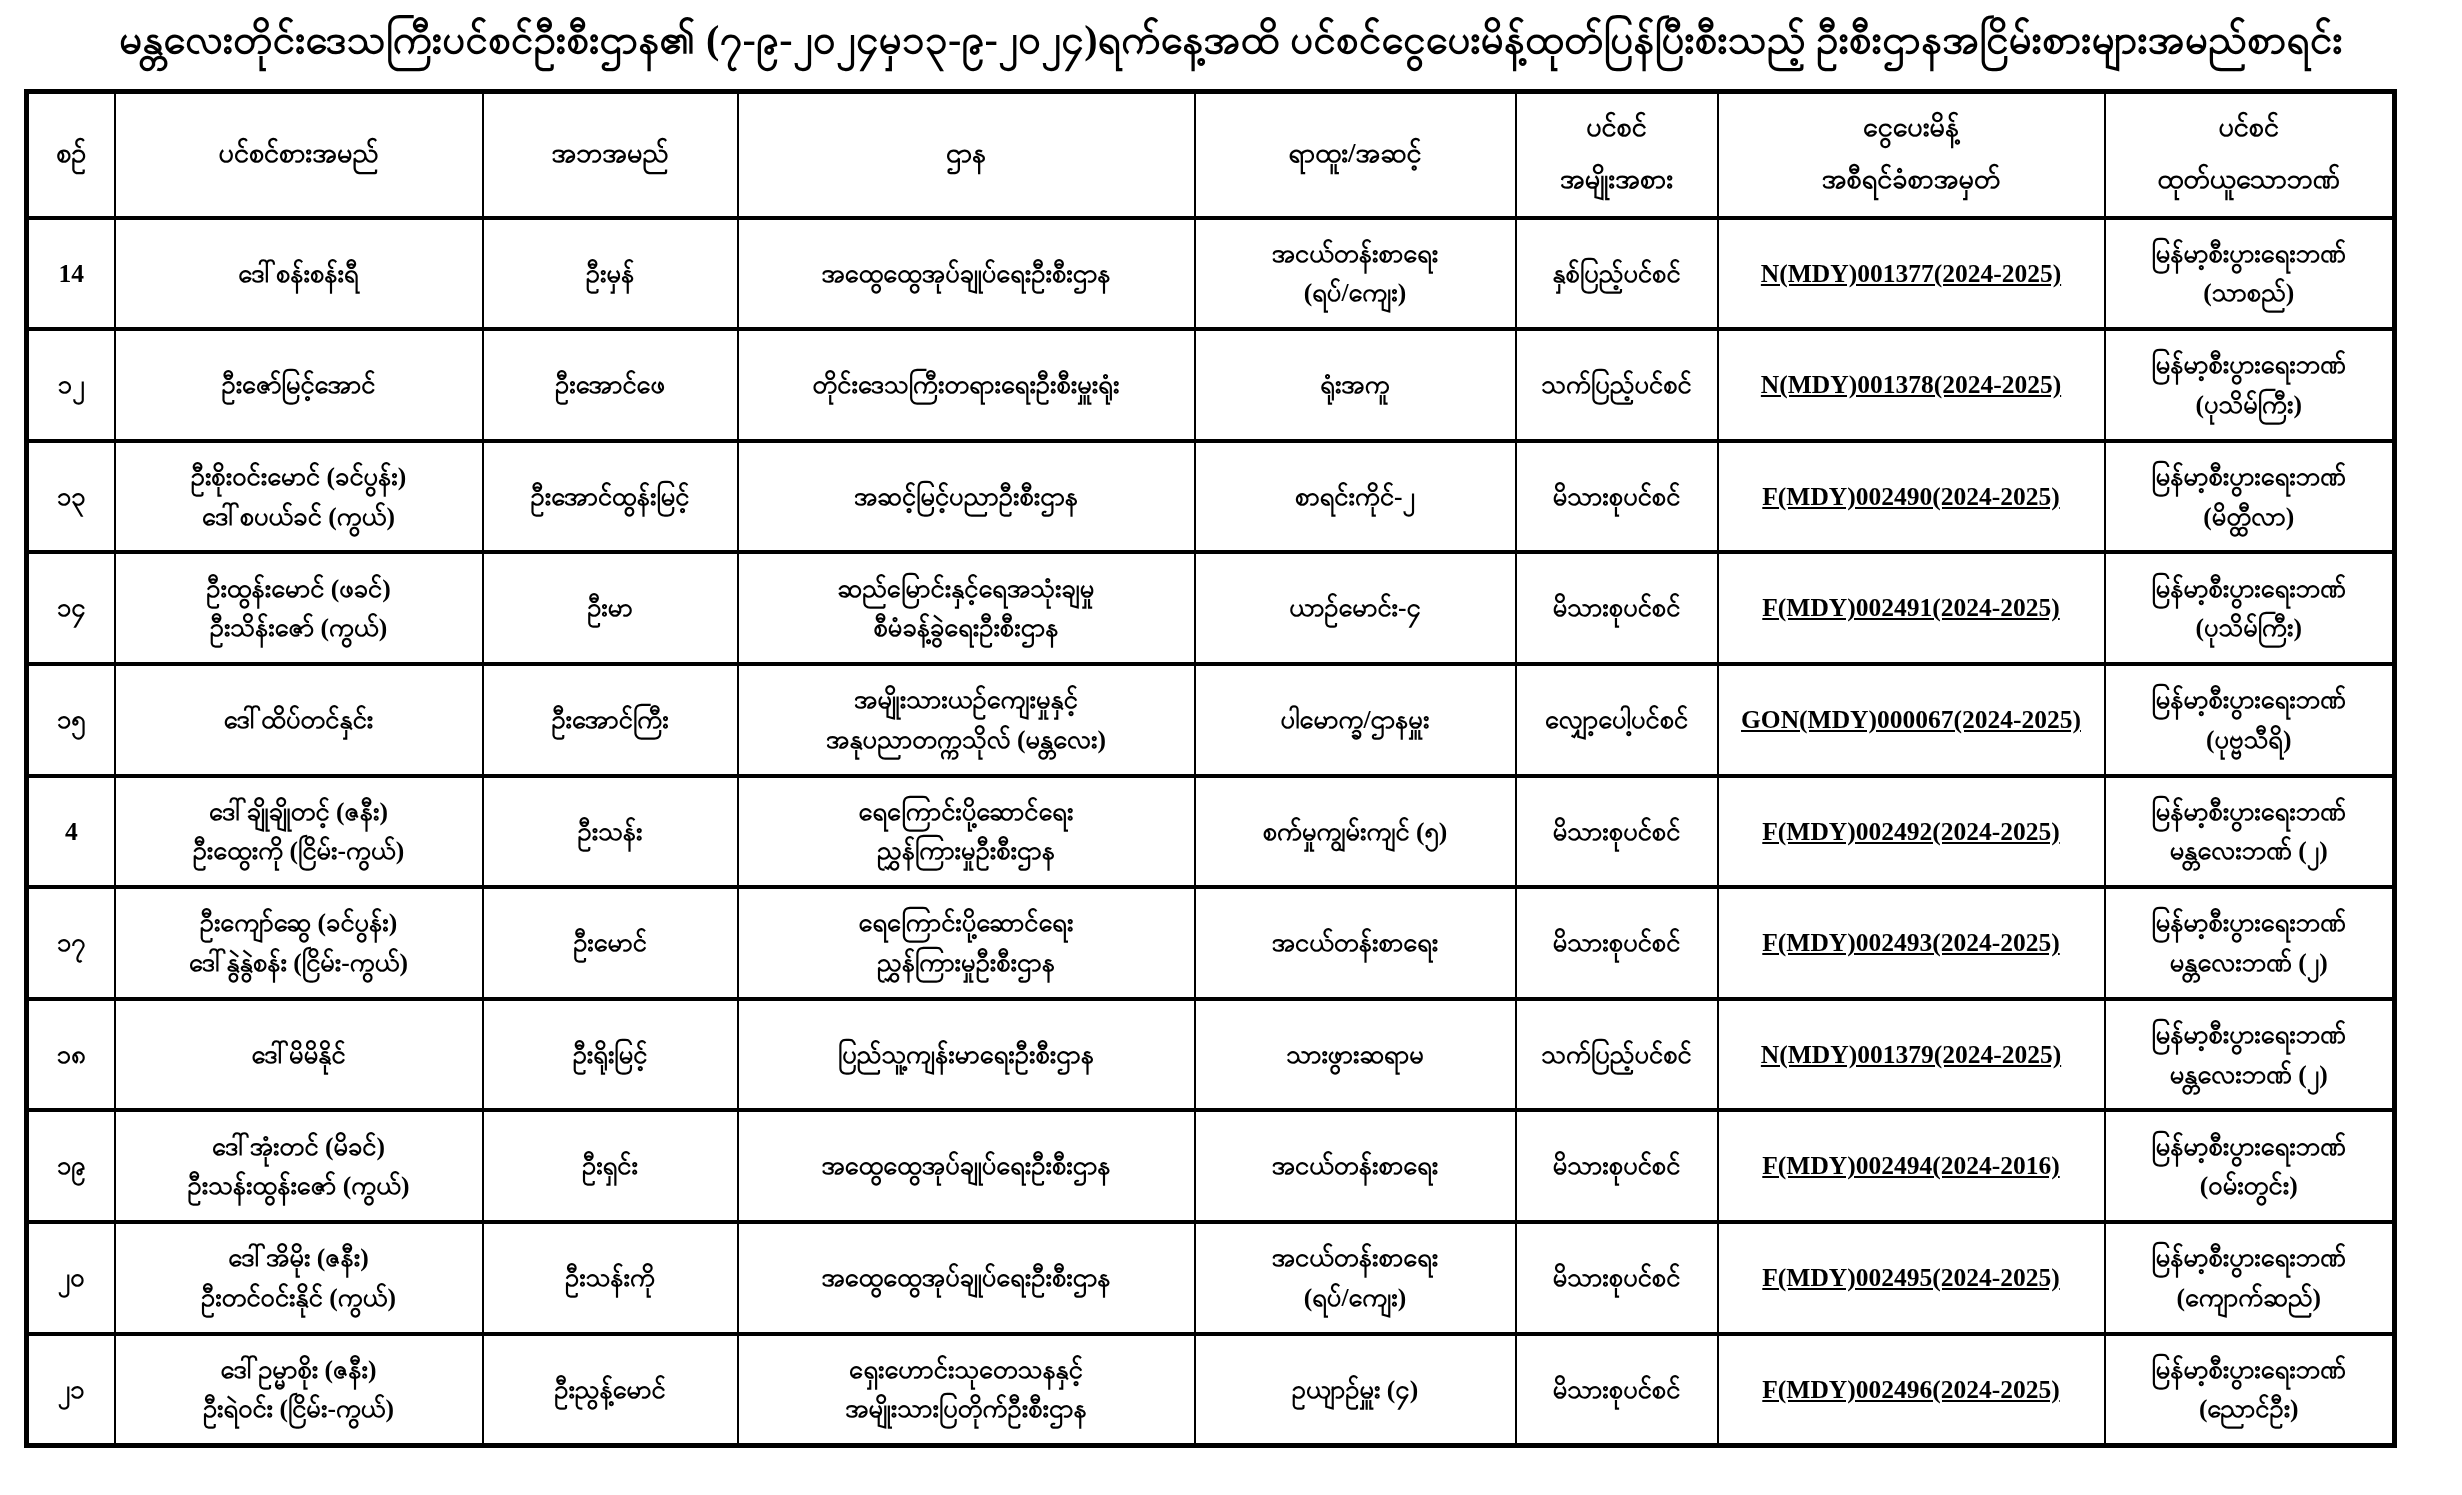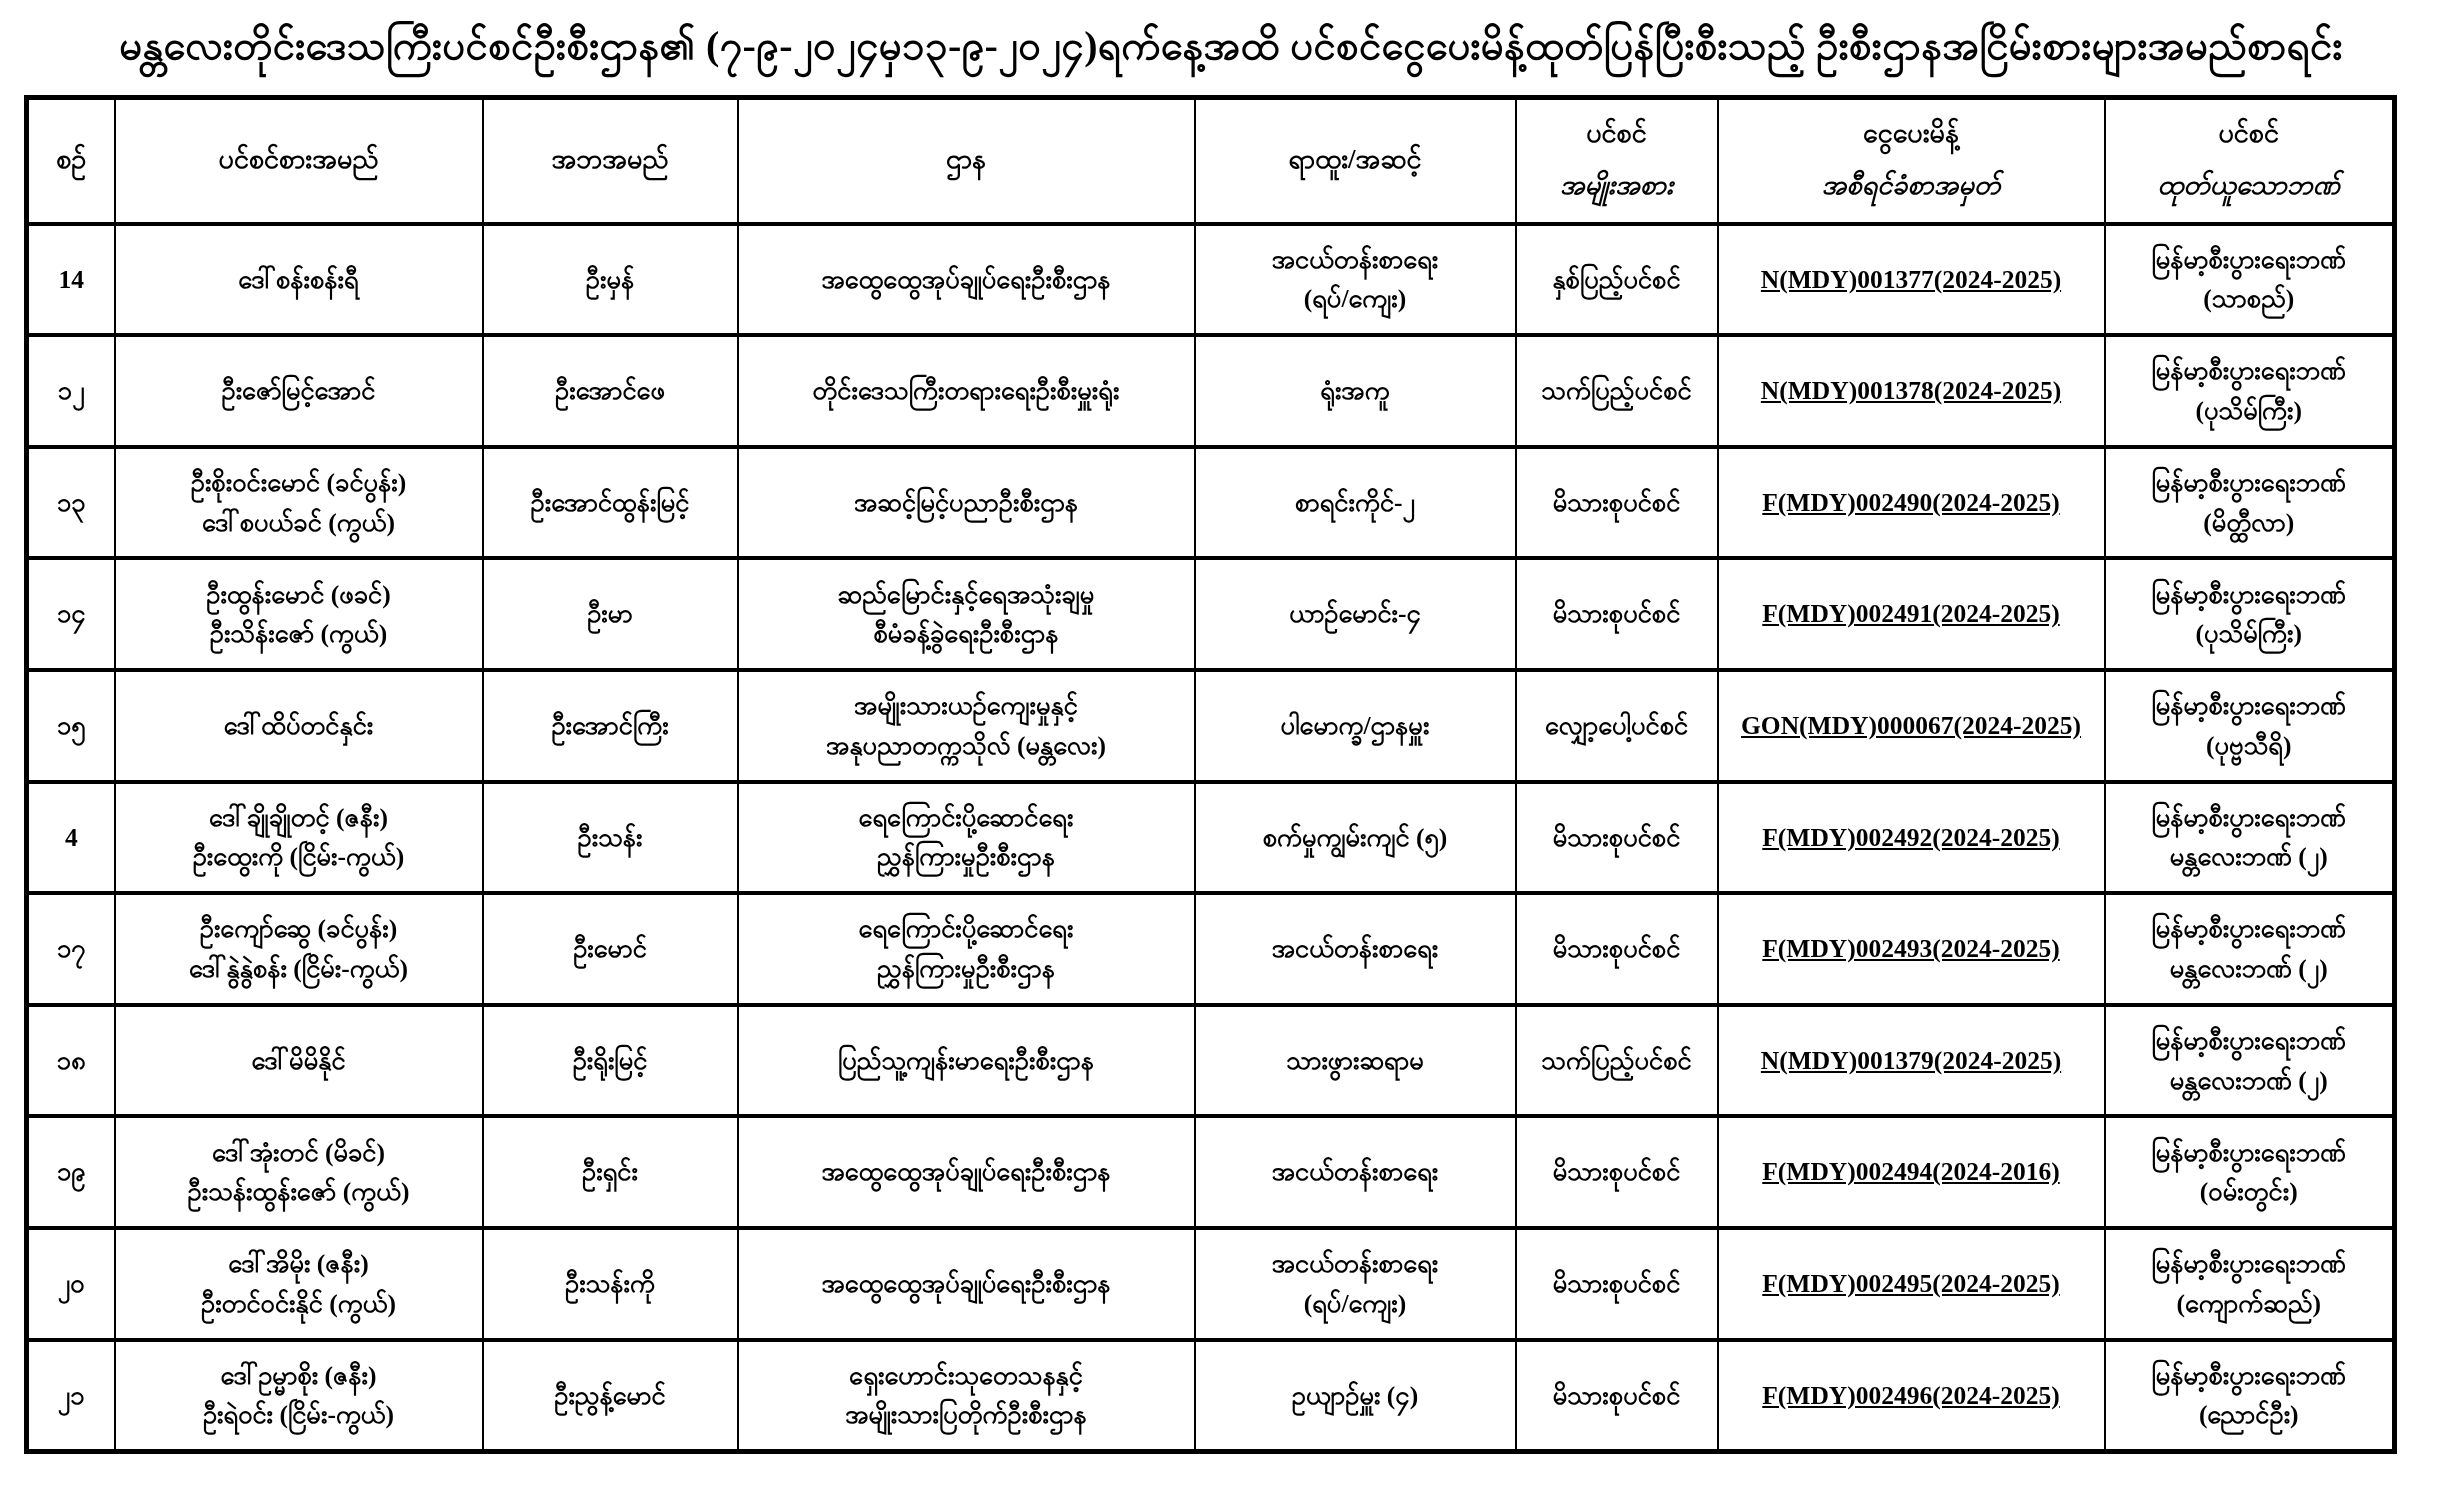--- a/index.html
+++ b/index.html
@@ -12,21 +12,21 @@
     color: #000;
   }
   .page {
     position: relative;
     width: 2462px;
     height: 1495px;
     background: #ffffff;
     overflow: hidden;
   }
   .doc-title {
-    margin-top: 20px;
+    margin-top: 14px;
     text-align: center;
     font-size: 40px;
     font-weight: bold;
     letter-spacing: 0.4px;
     line-height: 1.3;
     padding: 0 53px;
   }
   table.register {
     border-collapse: collapse;
     table-layout: fixed;
@@ -62,21 +62,21 @@
   }
   td.cell-payment-order-number {
     font-weight: normal;
     font-size: 31px;
     letter-spacing: 0px;
     padding-left: 1.8px;
     padding-right: 1.8px;
     text-decoration: underline;
   }
   .hline { display: block; }
-  thead .hline + .hline { margin-top: 12.3px; font-style: italic; }
+  thead .hline + .hline { margin-top: 12.3px; }
 </style>
 </head>
 <body>
 
 <div class="page">
   <div class="doc-title">မန္တလေးတိုင်းဒေသကြီးပင်စင်ဦးစီးဌာန၏ (၇-၉-၂၀၂၄မှ၁၃-၉-၂၀၂၄)ရက်နေ့အထိ ပင်စင်ငွေပေးမိန့်ထုတ်ပြန်ပြီးစီးသည့် ဦးစီးဌာနအငြိမ်းစားများအမည်စာရင်း</div>
 
   <table class="register">
     <colgroup>
       <col style="width:88px">

